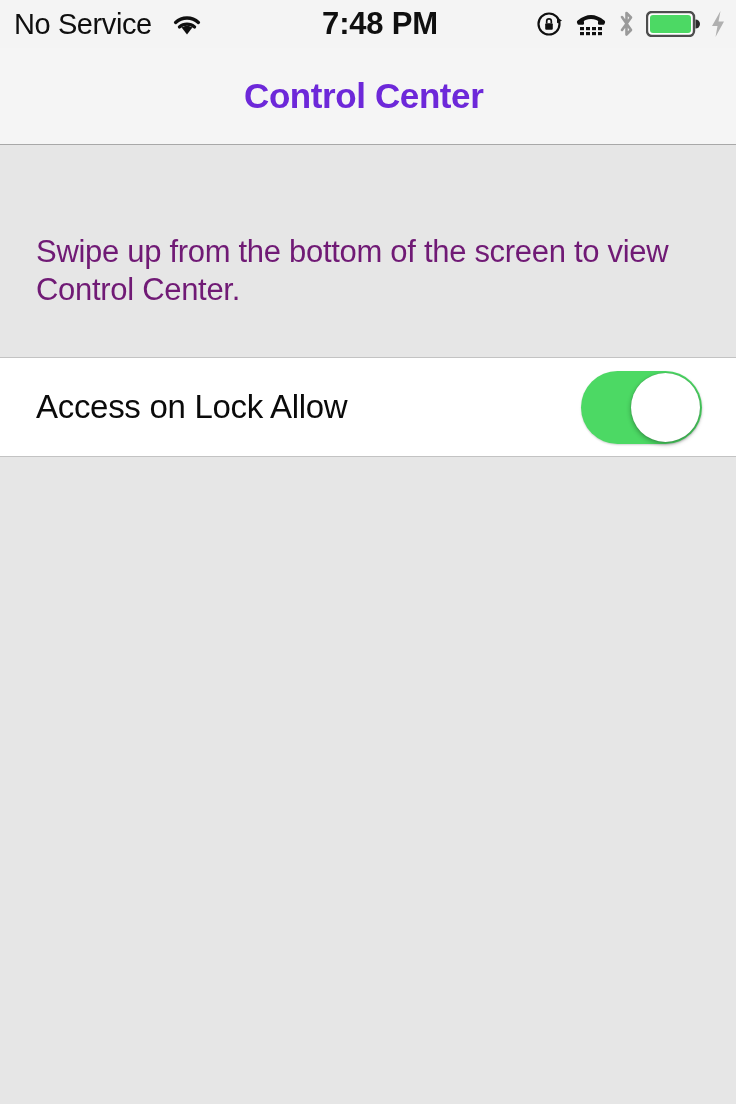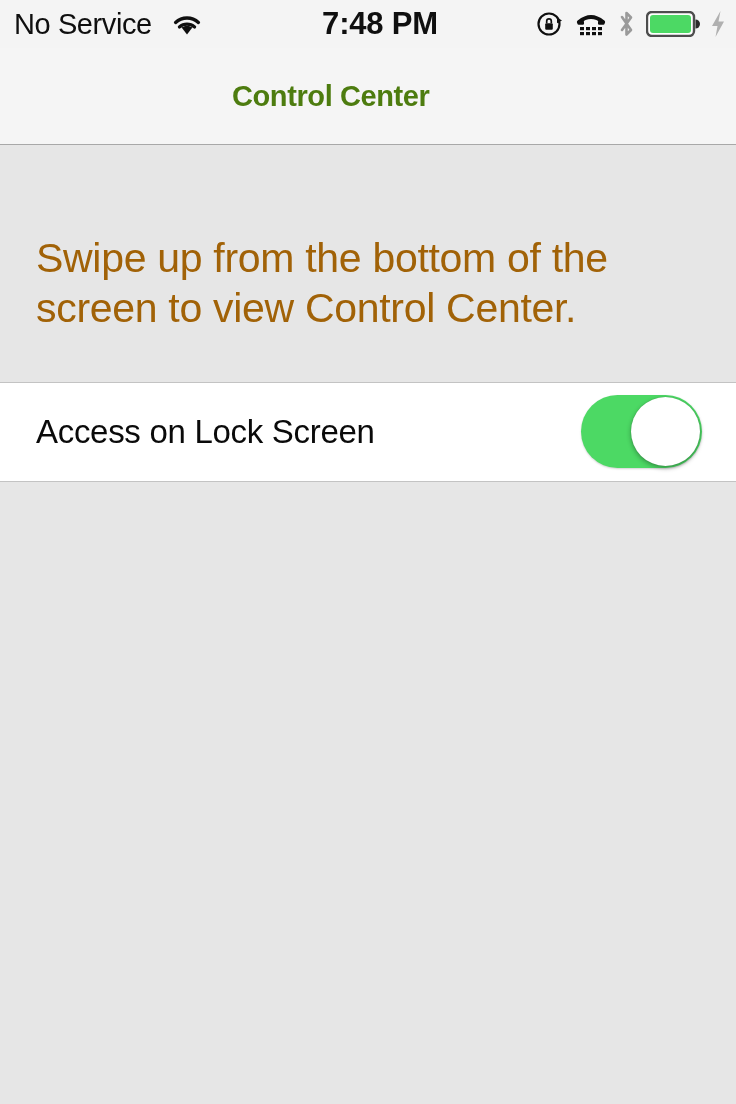--- a/index.html
+++ b/index.html
@@ -82,37 +82,37 @@
   .back-chevron {
     display: block;
   }
   .back-label {
     font-size: 35px;
     color: #007aff;
     letter-spacing: -0.6px;
   }
   .nav-title {
     position: absolute;
-    left: 232px;
-    font-size: 29px;
+    left: 244px;
+    font-size: 35px;
     font-weight: bold;
-    color: #4d7c0f;
+    color: #6d28d9;
     letter-spacing: -0.4px;
   }
 
   
   .content {
     background: #e6e6e6;
     height: calc(1104px - 48px - 97px);
     position: relative;
   }
   .section-header-text,
   .section-footer-text {
-    color: #a16207;
-    font-size: 41px;
+    color: #701a75;
+    font-size: 31px;
     line-height: 1.23;
     letter-spacing: -0.3px;
     padding: 0 42px 0 36px;
   }
   .section-header-text {
     padding-top: 88px;
   }
   .section-footer-text {
     padding-top: 22px;
   }
@@ -231,21 +231,21 @@
 <div class="nav-bar">
   <div class="nav-title">Control Center</div>
 </div>
 
 <div class="content">
 
   <div class="section-header-text">Swipe up from the bottom of the screen to view Control Center.</div>
 
   <div class="table-group">
     <div class="table-row">
-      <span class="row-label">Access on Lock Screen</span>
+      <span class="row-label">Access on Lock Allow</span>
       <span class="switch">
         <span class="switch-knob"></span>
       </span>
     </div>
   </div>
 
 
 </div>
 
 </body></html>

